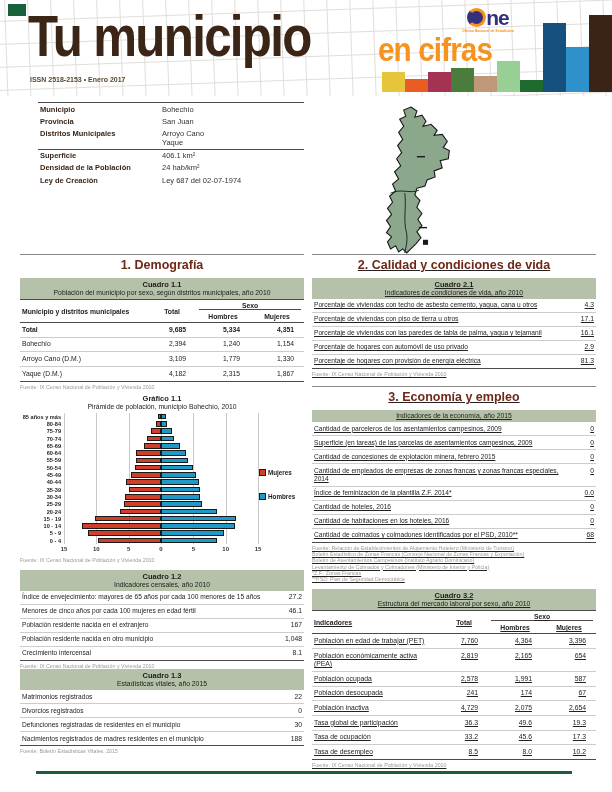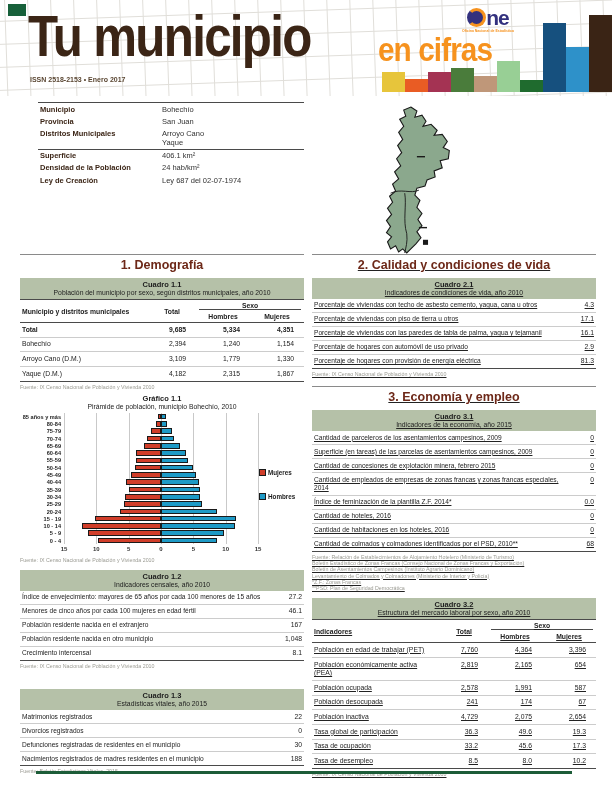--- a/index.html
+++ b/index.html
@@ -415,21 +415,21 @@
           <div class="kv-label">Población residente nacida en otro municipio</div>
           <div class="kv-value">1,048</div>
         </div>
         <div class="kv-row">
           <div class="kv-label">Crecimiento intercensal</div>
           <div class="kv-value">8.1</div>
         </div>
       </div>
     <div class="fuente">Fuente: IX Censo Nacional de Población y Vivienda 2010</div>
 
-    <div class="cuadro-head" style="margin-top:20px;">
+    <div class="cuadro-head" style="margin-top:0;">
       <div class="cuadro-title">Cuadro 1.3</div>
       <div class="cuadro-sub">Estadísticas vitales, año 2015</div>
     </div>
     <div class="kv-table">
         <div class="kv-row">
           <div class="kv-label">Matrimonios registrados</div>
           <div class="kv-value">22</div>
         </div>
         <div class="kv-row">
           <div class="kv-label">Divorcios registrados</div>
@@ -474,21 +474,20 @@
         <div class="kv-row">
           <div class="kv-label">Porcentaje de hogares con provisión de energía eléctrica</div>
           <div class="kv-value">81.3</div>
         </div>
       </div>
     <div class="fuente">Fuente: IX Censo Nacional de Población y Vivienda 2010</div>
 
     <div class="section-heading" style="margin-top:9px;">3. Economía y empleo</div>
 
     <div class="cuadro-head">
-      <div class="cuadro-title">Cuadro 3.1</div>
       <div class="cuadro-sub">Indicadores de la economía, año 2015</div>
     </div>
     <div class="kv-table">
         <div class="kv-row">
           <div class="kv-label">Cantidad de parceleros de los asentamientos campesinos, 2009</div>
           <div class="kv-value">0</div>
         </div>
         <div class="kv-row">
           <div class="kv-label">Superficie (en tareas) de las parcelas de asentamientos campesinos, 2009</div>
           <div class="kv-value">0</div>

